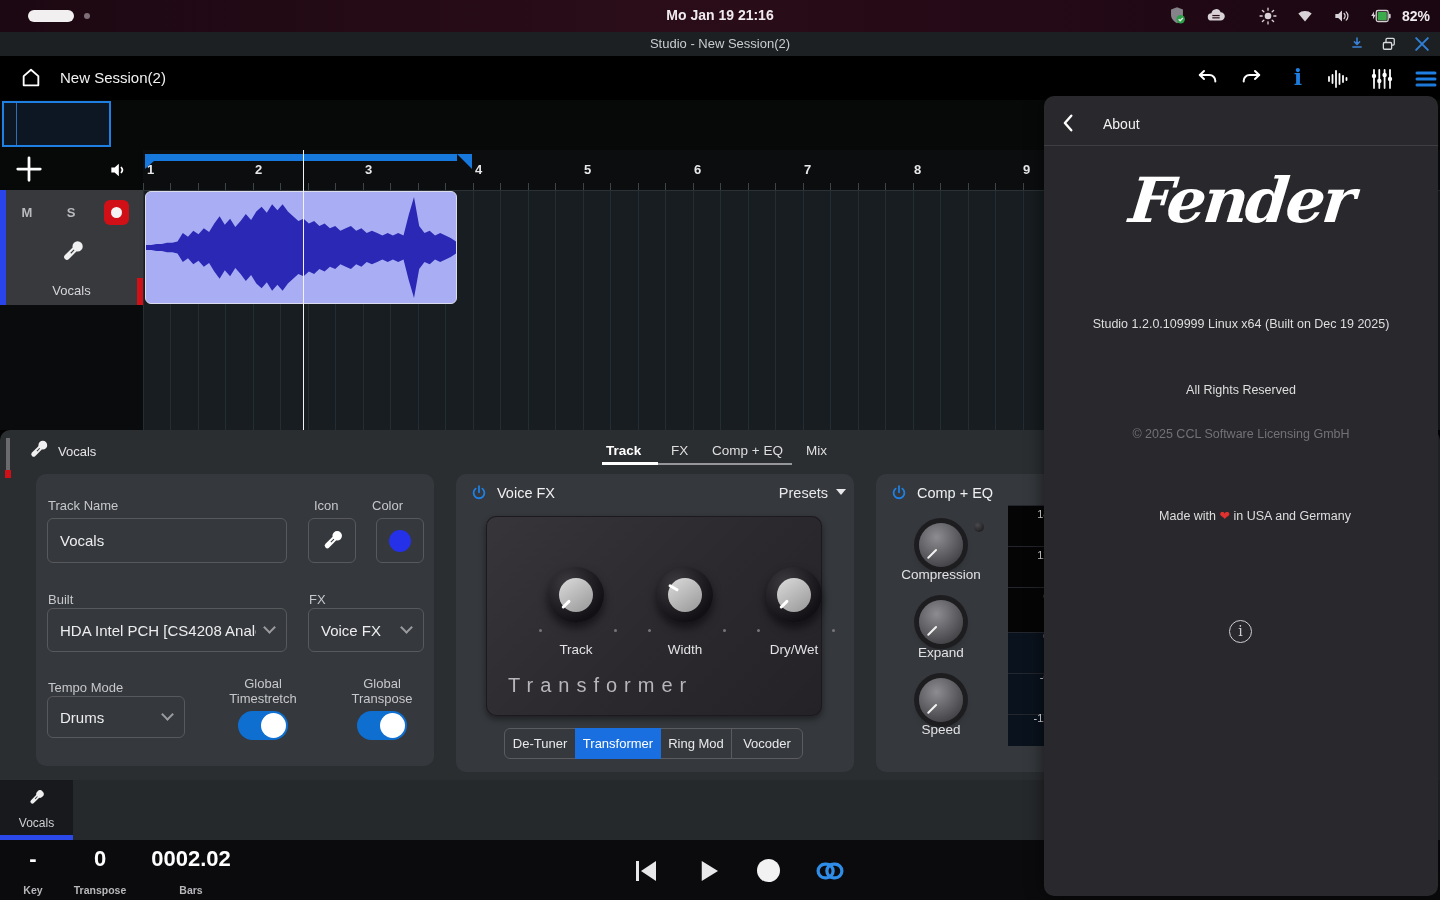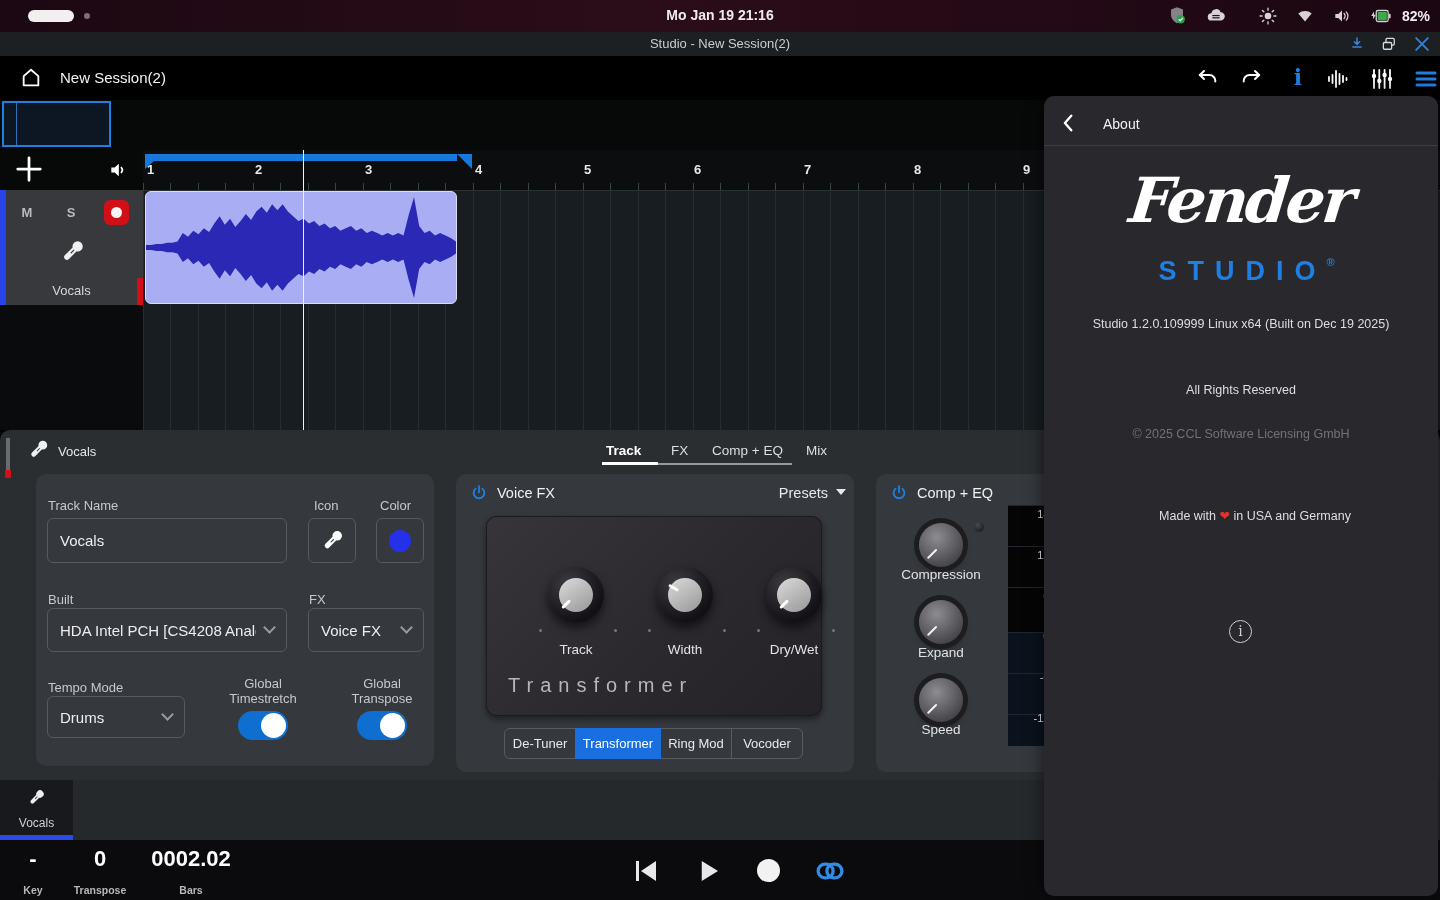--- a/index.html
+++ b/index.html
@@ -440,21 +440,21 @@
 
   <div class="card" id="track-card">
     <div class="fld-label" style="left:12px;top:24px">Track Name</div>
     <input class="fld-box" id="track-name-input" value="Vocals" style="">
     <div class="fld-label" style="left:278px;top:24px">Icon</div>
     <div class="icon-btn" style="left:272px">
       <svg width="26" height="26">
           <use href="#i-mic"></use>
         </svg>
     </div>
-    <div class="fld-label" style="left:344px;top:24px">Color</div>
+    <div class="fld-label" style="left:336px;top:24px">Color</div>
     <div class="icon-btn" style="left:340px">
       <div id="color-swatch"></div>
     </div>
 
     <div class="fld-label" style="left:12px;top:118px">Built</div>
     <div class="fld-box select-box" style="left:11px;top:134px;width:240px;height:44px">
       <span style="overflow:hidden;white-space:nowrap">HDA Intel PCH [CS4208 Analog] F</span>
       <i class="chev"></i>
     </div>
     <div class="fld-label" style="left:273px;top:118px">FX</div>
@@ -586,21 +586,20 @@
     </svg>
 </div>
 
 <div id="about-panel">
   <svg id="about-back">
       <use href="#i-chevleft"></use>
     </svg>
   <div id="about-title">About</div>
   <div id="about-divider"></div>
   <div id="fender-script">Fender</div>
-  <div id="fender-word"><span>STUDIO</span><span id="fender-reg">®</span></div>
   <div class="about-line" id="about-version">Studio 1.2.0.109999 Linux x64 (Built on Dec 19 2025)</div>
   <div class="about-line" id="about-copy2">All Rights Reserved</div>
   <div class="about-line" id="about-license">© 2025 CCL Software Licensing GmbH</div>
   <div class="about-line" id="about-made">
     <span>Made with</span>
     <span id="about-heart">❤</span>
     <span>in USA and Germany</span>
   </div>
   <div id="about-info">i</div>
 </div>

